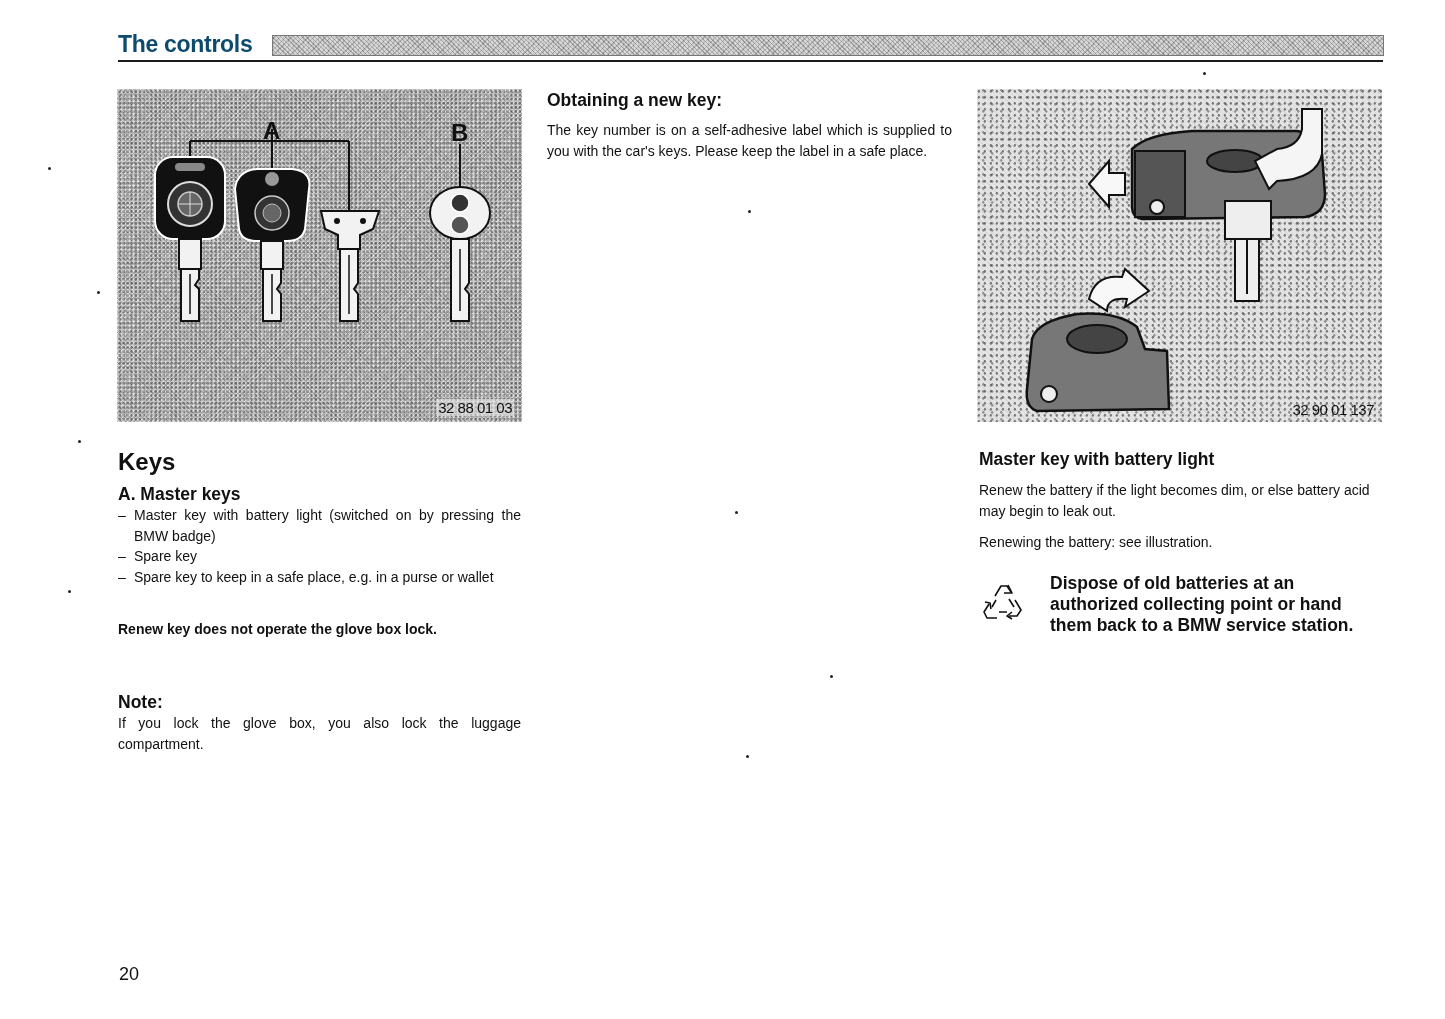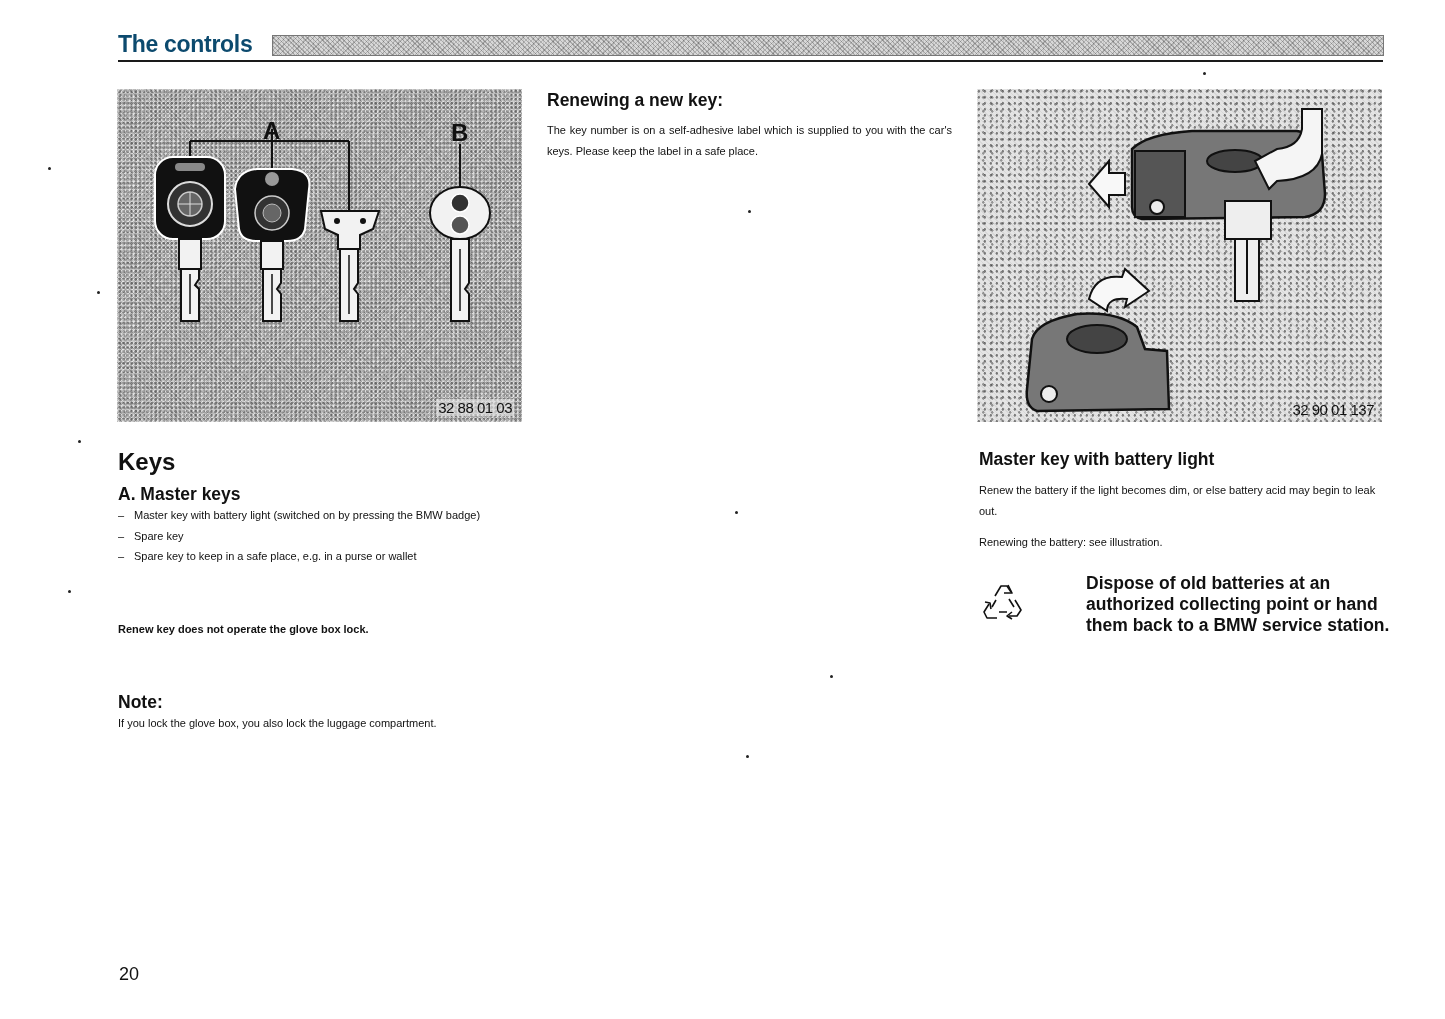--- a/index.html
+++ b/index.html
@@ -29,21 +29,21 @@
   .fig-battery { left:977px; top:89px; width:405px; height:333px;
     background:
       radial-gradient(circle at 30% 40%, rgba(0,0,0,0.45) 0 1px, transparent 1.5px) 0 0/6px 6px,
       radial-gradient(circle at 70% 20%, rgba(0,0,0,0.35) 0 1px, transparent 1.5px) 0 0/9px 7px,
       repeating-linear-gradient(45deg, rgba(0,0,0,0.06) 0 1px, transparent 1px 4px),
       #e4e4e4; }
   .fig-code { font-size:15px; color:#111; background:rgba(230,230,230,0.6); padding:0 2px; letter-spacing:-0.5px; }
 
   
   .h3 { font-size:17.5px; font-weight:bold; line-height:22px; }
-  .body { font-size:11px; line-height:20.7px; }
+  .body { font-size:14px; line-height:20.7px; }
   .just { text-align:justify; text-align-last:left; }
   .h2 { font-size:24px; font-weight:bold; line-height:28px; }
   .bold { font-weight:bold; }
   .list { margin:0; padding:0; list-style:none; }
   .list li { position:relative; padding-left:16px; }
   .list li .dash { position:absolute; left:0; top:0; }
   .pagenum { left:119px; top:964px; font-size:18px; }
   .speck { width:3px; height:3px; background:#222; border-radius:50%; }
 </style>
 </head>
@@ -100,21 +100,21 @@
       <circle cx="343" cy="136" r="9" fill="#555" stroke="#fff" stroke-width="1.5"></circle>
       <path d="M334 150 L334 232 L352 232 L352 205 L348 200 L352 194 L352 150 Z" fill="#f2f2f2" stroke="#111" stroke-width="2"></path>
       <line x1="343" y1="160" x2="343" y2="222" stroke="#111" stroke-width="1.5"></line>
     </g>
   </svg>
   <div class="abs" style="left:146px;top:28px;font-size:24px;font-weight:bold;">A</div>
   <div class="abs" style="left:334px;top:30px;font-size:24px;font-weight:bold;">B</div>
   <div class="abs fig-code" style="right:8px;bottom:6px;">32 88 01 03</div>
 </div>
 
-<div class="abs h3" style="left:547px;top:89px;width:405px;">Renewing a new key:</div>
+<div class="abs h3" style="left:547px;top:89px;width:405px;">Obtaining a new key:</div>
 <div class="abs body just" style="left:547px;top:120px;width:405px;">The key number is on a self-adhesive label which is supplied to you with the car's keys. Please keep the label in a safe place.</div>
 
 <div class="abs figure fig-battery">
   <svg width="405" height="333" viewBox="0 0 405 333">
 
     <g>
       <path d="M155 60 Q170 45 215 42 L320 42 Q340 45 345 65 L348 105 Q348 125 328 128 L165 130 Q155 128 155 118 Z" fill="#777" stroke="#111" stroke-width="2.5"></path>
       <rect x="158" y="62" width="50" height="66" fill="#555" stroke="#111" stroke-width="2"></rect>
       <ellipse cx="258" cy="72" rx="28" ry="11" fill="#444" stroke="#111" stroke-width="2"></ellipse>
       <circle cx="180" cy="118" r="7" fill="#eee" stroke="#111" stroke-width="2"></circle>
@@ -167,21 +167,21 @@
       <path d="M16 16 L22 6 L28 6 L32 12"></path>
       <path d="M29 5 L33 13 L25 13"></path>
       <path d="M36 20 L42 30 L38 36 L30 36"></path>
       <path d="M33 39 L28 36 L33 32"></path>
       <path d="M18 38 L8 38 L5 32 L10 24"></path>
       <path d="M6 22 L11 23 L12 29"></path>
       <path d="M17 20 L13 27 M30 19 L35 27 M20 32 L28 32"></path>
     </g>
   </svg>
 </div>
-<div class="abs h3" style="left:1050px;top:573px;width:320px;line-height:21px;margin-left:36px;">Dispose of old batteries at an authorized collecting point or hand them back to a BMW service station.</div>
+<div class="abs h3" style="left:1050px;top:573px;width:320px;line-height:21px;">Dispose of old batteries at an authorized collecting point or hand them back to a BMW service station.</div>
 
 <div class="abs speck" style="left:48px;top:167px;"></div>
 <div class="abs speck" style="left:97px;top:291px;"></div>
 <div class="abs speck" style="left:78px;top:440px;"></div>
 <div class="abs speck" style="left:68px;top:590px;"></div>
 <div class="abs speck" style="left:748px;top:210px;"></div>
 <div class="abs speck" style="left:735px;top:511px;"></div>
 <div class="abs speck" style="left:830px;top:675px;"></div>
 <div class="abs speck" style="left:746px;top:755px;"></div>
 <div class="abs speck" style="left:1203px;top:72px;"></div>

